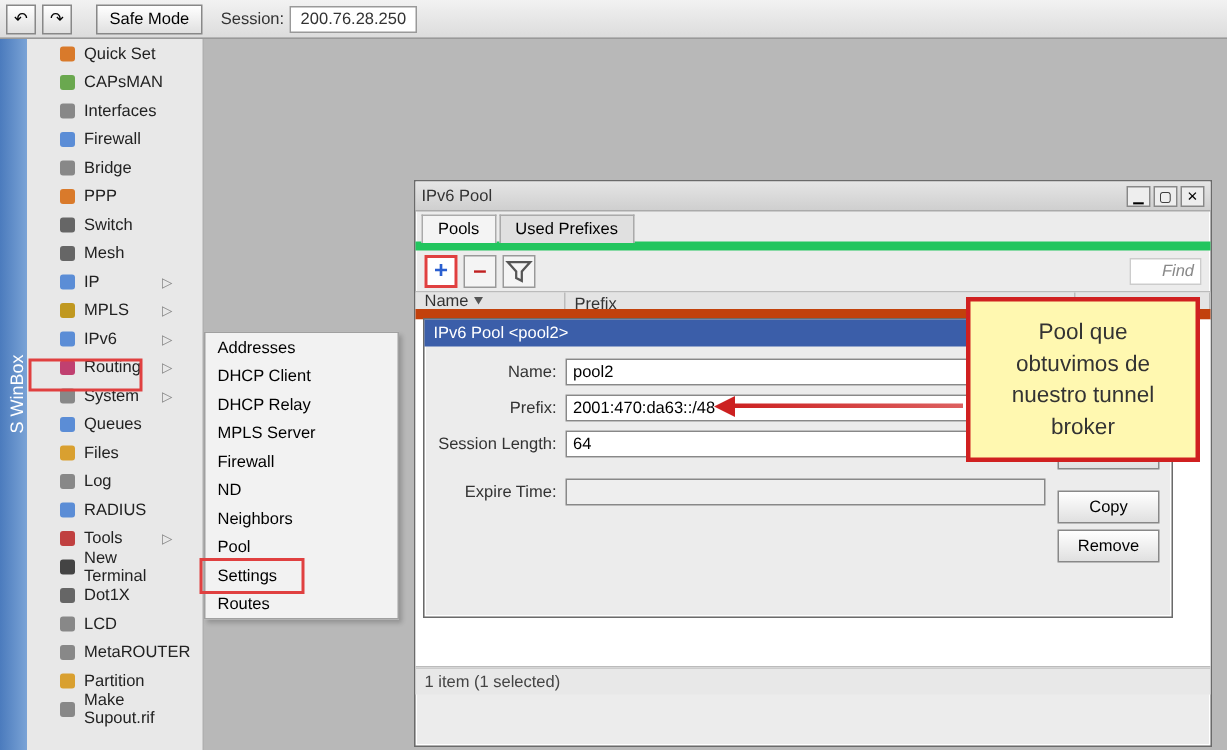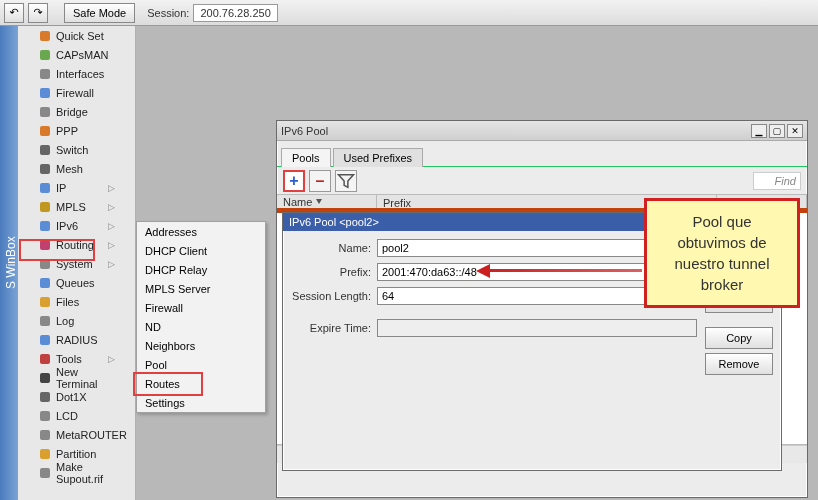--- a/index.html
+++ b/index.html
@@ -32,42 +32,42 @@
 
 .workspace { position: absolute; left: 136px; top: 26px; right: 0; bottom: 0; background: #b8b8b8; }
 
 
 .win { position: absolute; background: #ececec; border: 1px solid #6a6a6a; box-shadow: 0 0 0 1px #fff inset; }
 .win.pool { left: 140px; top: 94px; width: 532px; height: 378px; z-index: 5; }
 .titlebar { height: 20px; background: linear-gradient(#e5e5e5,#cfcfcf); border-bottom: 1px solid #aaa; display: flex; align-items: center; padding: 0 4px; }
 .titlebar .ttl { flex: 1; color: #333; }
 .titlebar .wctl { width: 16px; height: 14px; border: 1px solid #888; background: #eee; margin-left: 2px; display: flex; align-items: center; justify-content: center; font-size: 9px; cursor: pointer; }
 
-.tabs { display: flex; height: 24px; align-items: flex-end; padding: 0 4px; border-bottom: 1px solid #22c55e; margin-top: 2px; }
+.tabs { display: flex; height: 24px; align-items: flex-end; padding: 0 4px; border-bottom: 6px solid #22c55e; margin-top: 2px; }
 .tab { padding: 3px 10px; border: 1px solid #aaa; border-bottom: none; background: #e0e0e0; margin-right: 2px; cursor: pointer; position: relative; top: 1px; }
 .tab.active { background: #f4f4f4; }
 
 .winbar { height: 28px; display: flex; align-items: center; padding: 0 6px; gap: 4px; border-bottom: 1px solid #bbb; }
 .winbar .sq { width: 22px; height: 22px; border: 1px solid #999; background: #f4f4f4; display: flex; align-items: center; justify-content: center; cursor: pointer; }
 .winbar .sq.plus { border: 2px solid #e04040; color: #2a5fd0; font-weight: bold; font-size: 16px; background:#fff; }
 .winbar .sq.minus { color: #c02020; font-weight: bold; font-size: 16px; }
 .winbar .find { margin-left: auto; color: #888; font-style: italic; border: 1px solid #ccc; background: #fff; padding: 2px 4px; width: 48px; text-align: right; }
 
-.cols { display: flex; height: 18px; background: #e4e4e4; border-bottom: 5px solid #c2410c; }
+.cols { display: flex; height: 18px; background: #e4e4e4; border-bottom: 7px solid #c2410c; }
 .col { border-right: 1px solid #bbb; padding: 2px 6px; color: #333; }
 .col.name { width: 100px; display:flex; align-items:center; gap:4px;}
 .col.pref { flex: 1; }
 .col.pl { width: 90px; }
 .tri { width:0;height:0;border-left:3px solid transparent;border-right:3px solid transparent;border-top:5px solid #555;}
 
 .listarea { height: 232px; background: #fff; border-bottom: 1px solid #bbb; overflow: hidden; }
 .statusbar { height: 18px; background: #e8e8e8; border-top: 1px solid #ccc; display: flex; align-items: center; padding: 0 6px; color: #444; }
 
 
-.win.dialog { left: 146px; top: 186px; width: 500px; height: 259px; z-index: 20; }
+.win.dialog { left: 146px; top: 186px; width: 500px; height: 200px; z-index: 20; }
 .dlgtitle { height: 18px; background: #3b5ea9; color: #fff; display: flex; align-items: center; padding: 0 6px; }
 .dlgbody { padding: 8px; display: flex; gap: 8px; }
 .fields { flex: 1; display: flex; flex-direction: column; gap: 6px; }
 .frow { display: flex; align-items: center; gap: 6px; }
 .frow label { width: 80px; text-align: right; color: #333; }
 .frow input { flex: 1; border: 1px solid #888; padding: 2px 4px; background: #fff; }
 .frow input[disabled] { background: #eee; }
 .btns { display: flex; flex-direction: column; gap: 4px; width: 68px; }
 .btns button { height: 22px; border: 1px solid #888; background: linear-gradient(#fff,#e0e0e0); cursor: pointer; }
 
@@ -252,22 +252,22 @@
 
 <div class="submenu" id="submenu">
     <div class="submenu-item">Addresses</div>
     <div class="submenu-item">DHCP Client</div>
     <div class="submenu-item">DHCP Relay</div>
     <div class="submenu-item">MPLS Server</div>
     <div class="submenu-item">Firewall</div>
     <div class="submenu-item">ND</div>
     <div class="submenu-item">Neighbors</div>
     <div class="submenu-item">Pool</div>
+    <div class="submenu-item">Settings</div>
     <div class="submenu-item">Routes</div>
-    <div class="submenu-item">Settings</div>
   </div>
 
 <div class="workspace">
 
   <div class="win pool">
     <div class="titlebar">
       <span class="ttl">IPv6 Pool</span>
       <span class="wctl">▁</span>
       <span class="wctl">▢</span>
       <span class="wctl">✕</span>

